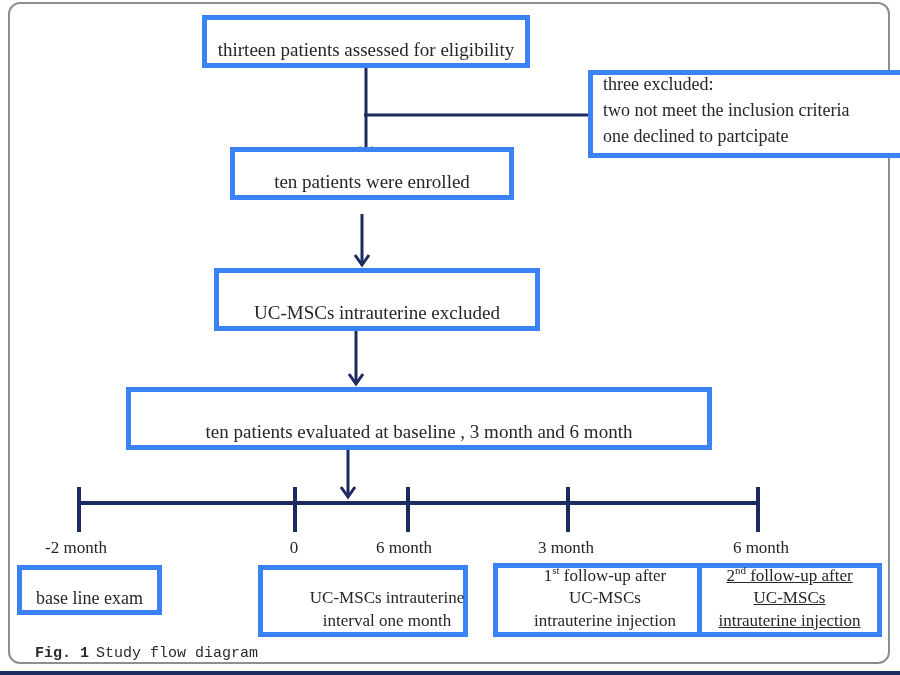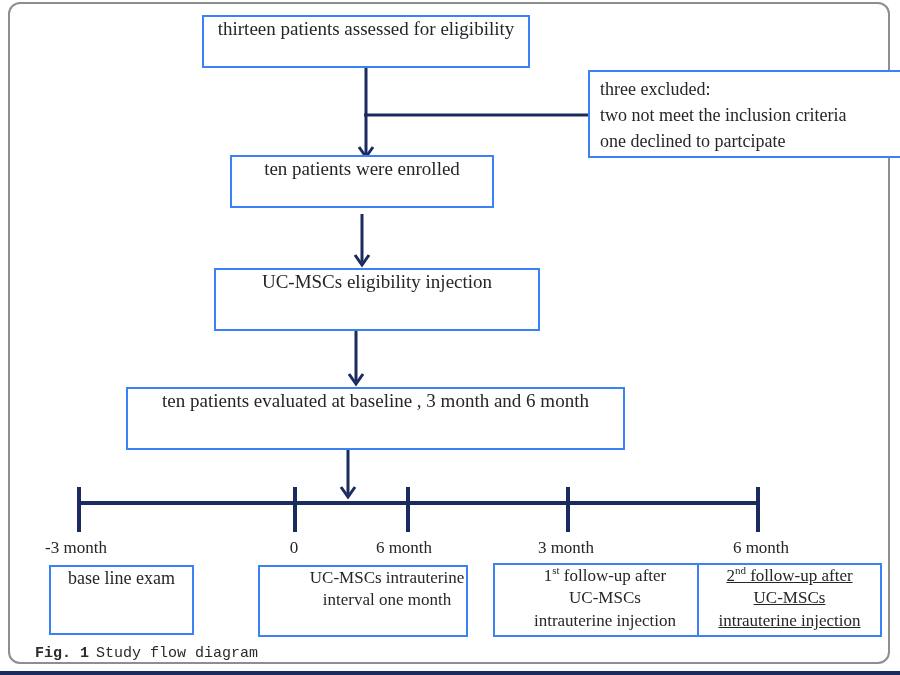--- a/index.html
+++ b/index.html
@@ -19,42 +19,42 @@
     background:#ffffff;
     box-sizing:border-box;
   }
   .connectors{
     position:absolute;left:0;top:0;width:900px;height:675px;
     pointer-events:none;
   }
   .fbox{
     position:absolute;
     box-sizing:border-box;
-    border:2px solid #3b82f6;
+    border:5px solid #3b82f6;
     background:#ffffff;
     display:flex;
     flex-direction:column;
     align-items:center;
-    justify-content:flex-start;
+    justify-content:flex-end;
     text-align:center;
     color:#262626;
     font-size:19px;
     line-height:1.3;
   }
   .fbox .line{white-space:nowrap;}
   .box-eligibility{left:202px;top:15px;width:328px;height:53px;}
   .box-excluded{
     left:588px;top:70px;width:327px;height:88px;
     align-items:flex-start;text-align:left;
     padding:4px 8px 4px 10px;font-size:18px;line-height:1.45;
   }
-  .box-enrolled{left:230px;top:155px;width:264px;height:53px;}
+  .box-enrolled{left:230px;top:147px;width:284px;height:53px;}
   .box-injection{left:214px;top:268px;width:326px;height:63px;}
-  .box-evaluated{left:126px;top:387px;width:499px;height:63px;}
-  .box-baseline{left:17px;top:565px;width:145px;height:70px;font-size:18px;margin-left:32px;}
+  .box-evaluated{left:126px;top:387px;width:586px;height:63px;}
+  .box-baseline{left:17px;top:565px;width:145px;height:50px;font-size:18px;}
   .box-schedule{left:258px;top:565px;width:210px;height:72px;font-size:17px;line-height:1.32;padding-left:48px;}
   .box-fu1{left:493px;top:563px;width:224px;height:74px;font-size:17px;line-height:1.32;}
   .box-fu2{left:697px;top:563px;width:185px;height:74px;font-size:17px;line-height:1.32;text-decoration:underline;}
   sup.ord{font-size:11px;line-height:0;vertical-align:super;}
   .tlabel{
     position:absolute;
     transform:translateX(-50%);
     font-size:17px;color:#262626;
     white-space:nowrap;
     top:538px;
@@ -126,28 +126,28 @@
     <span class="line">three excluded:</span>
     <span class="line">two not meet the inclusion criteria</span>
     <span class="line">one declined to partcipate</span>
   </div>
 
   <div class="fbox box-enrolled">
     <span class="line">ten patients were enrolled</span>
   </div>
 
   <div class="fbox box-injection">
-    <span class="line">UC-MSCs eligibility injection</span>
+    <span class="line">UC-MSCs intrauterine excluded</span>
   </div>
 
   <div class="fbox box-evaluated">
     <span class="line">ten patients evaluated at baseline , 3 month and 6 month</span>
   </div>
 
-  <span class="tlabel lbl-m1">-3 month</span>
+  <span class="tlabel lbl-m1">-2 month</span>
   <span class="tlabel lbl-0">0</span>
   <span class="tlabel lbl-1m">6 month</span>
   <span class="tlabel lbl-3m">3 month</span>
   <span class="tlabel lbl-6m">6 month</span>
 
   <div class="fbox box-baseline">
     <span class="line">base line exam</span>
   </div>
 
   <div class="fbox box-schedule">

